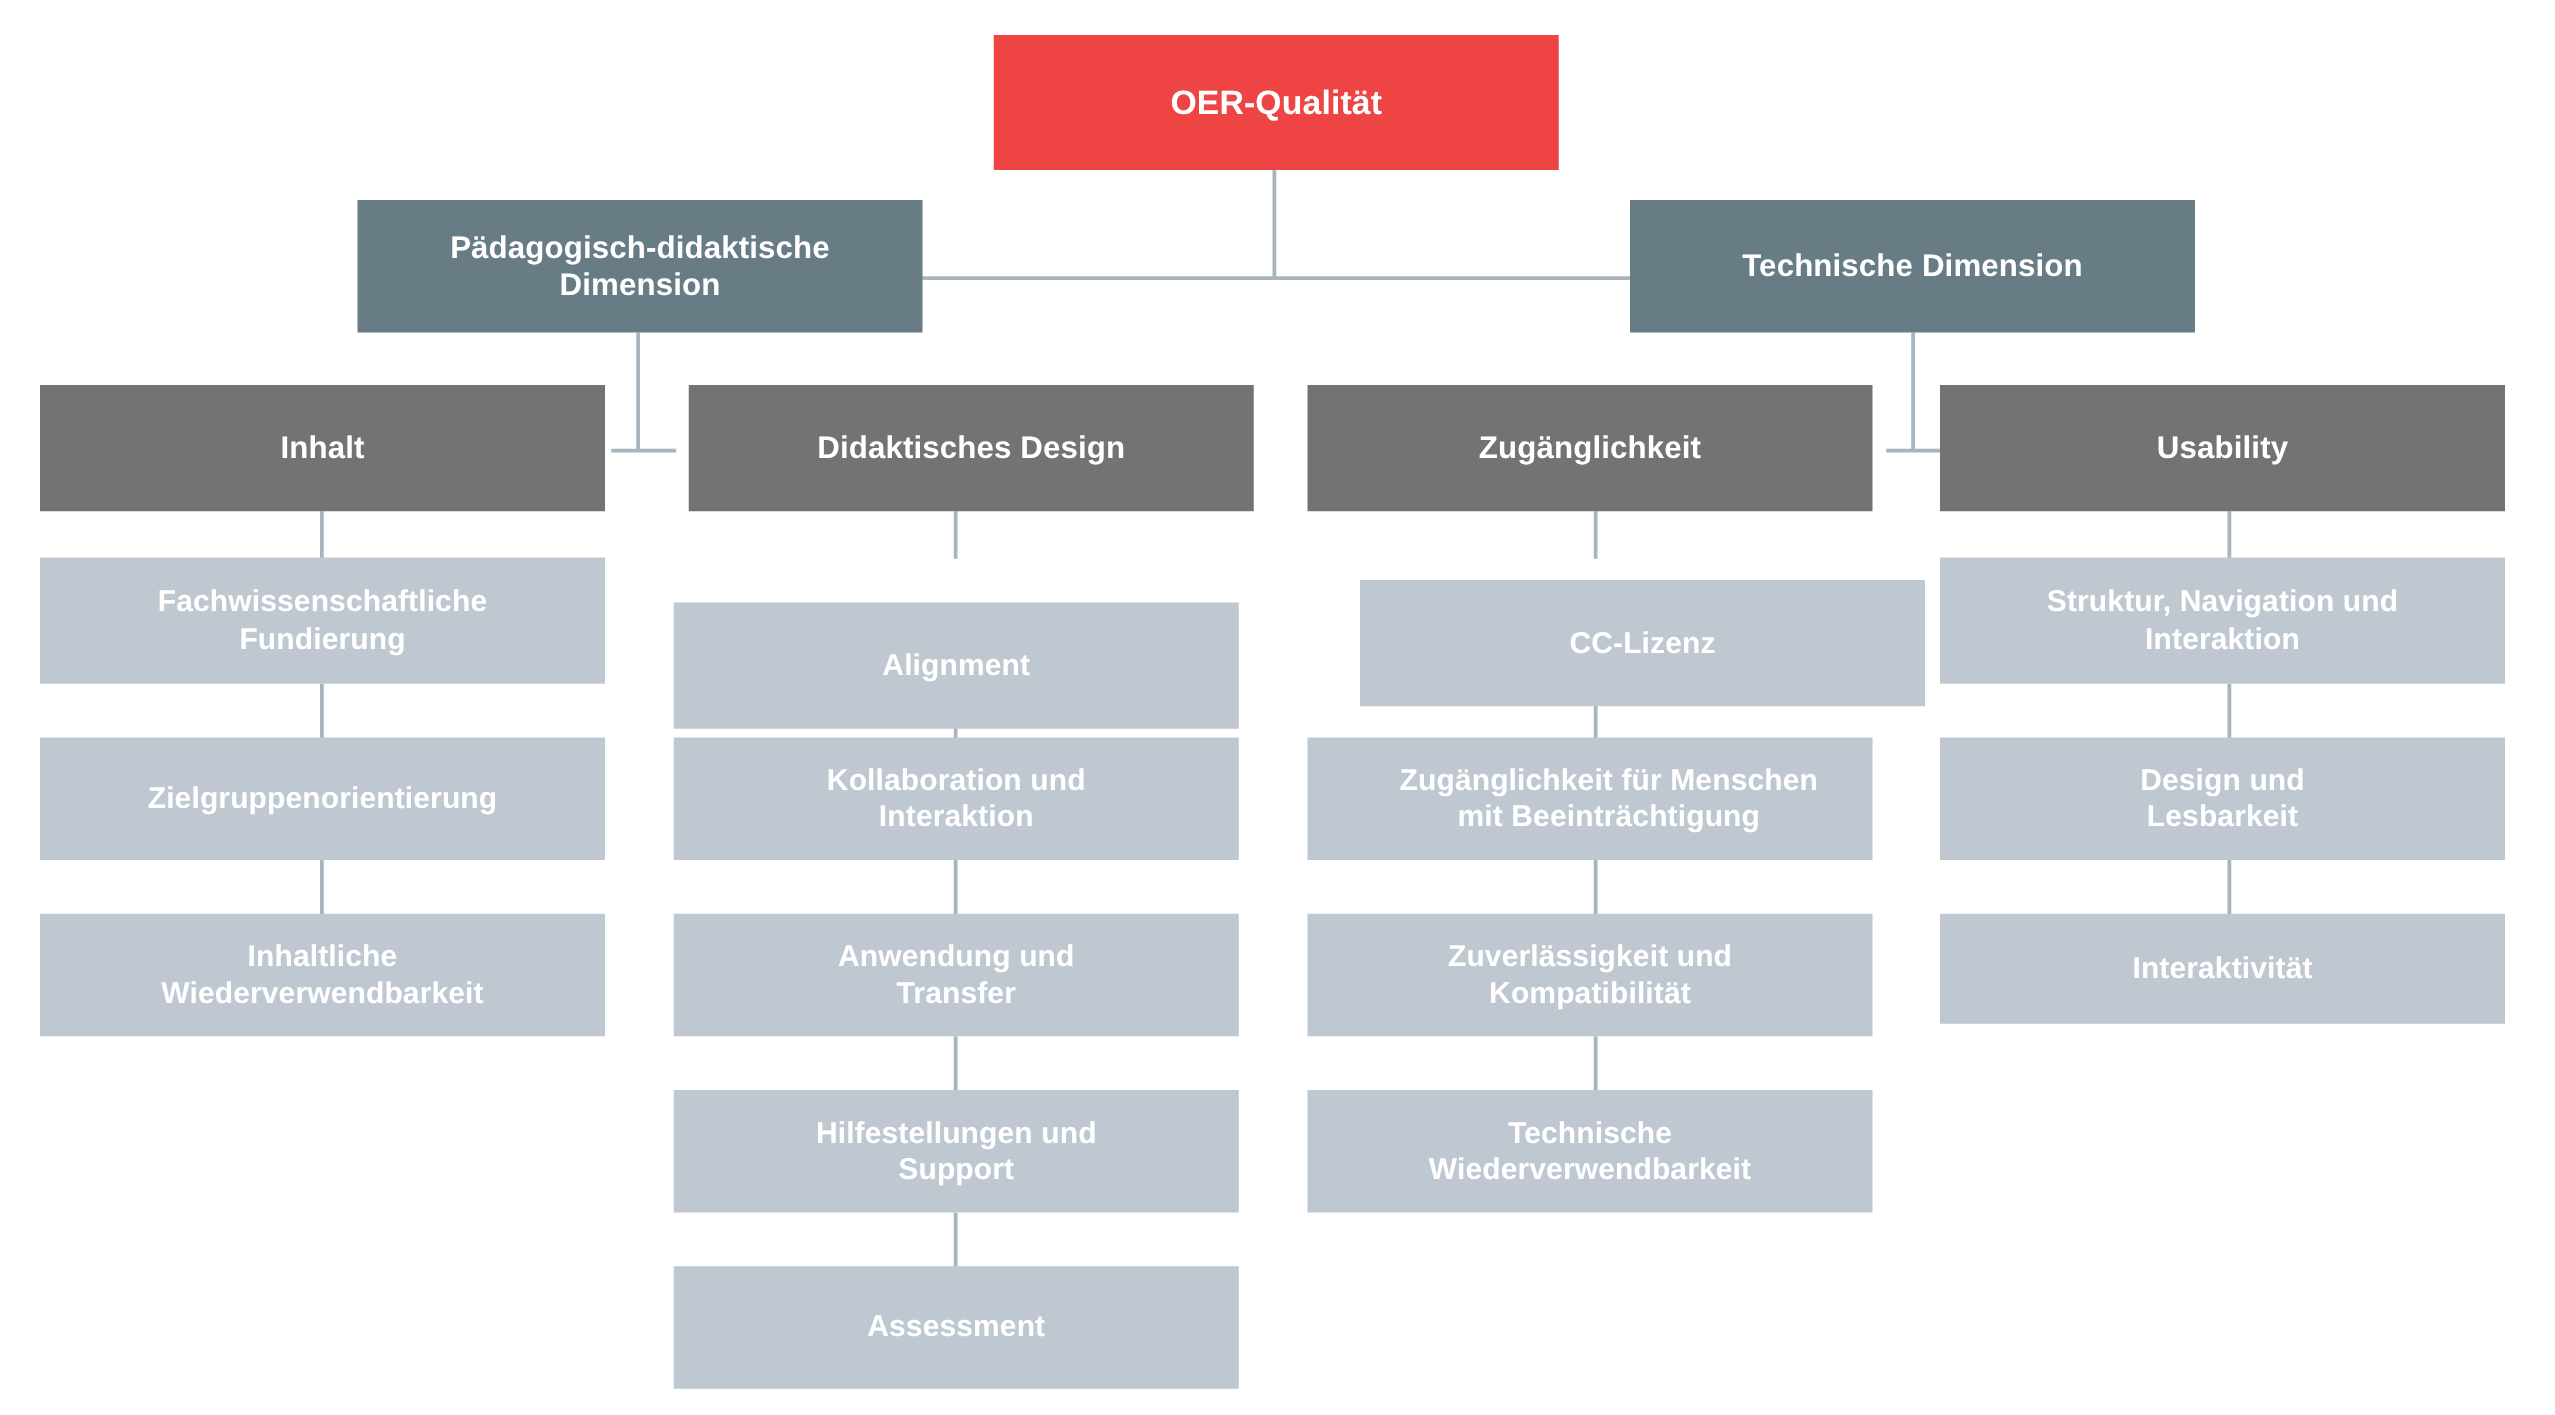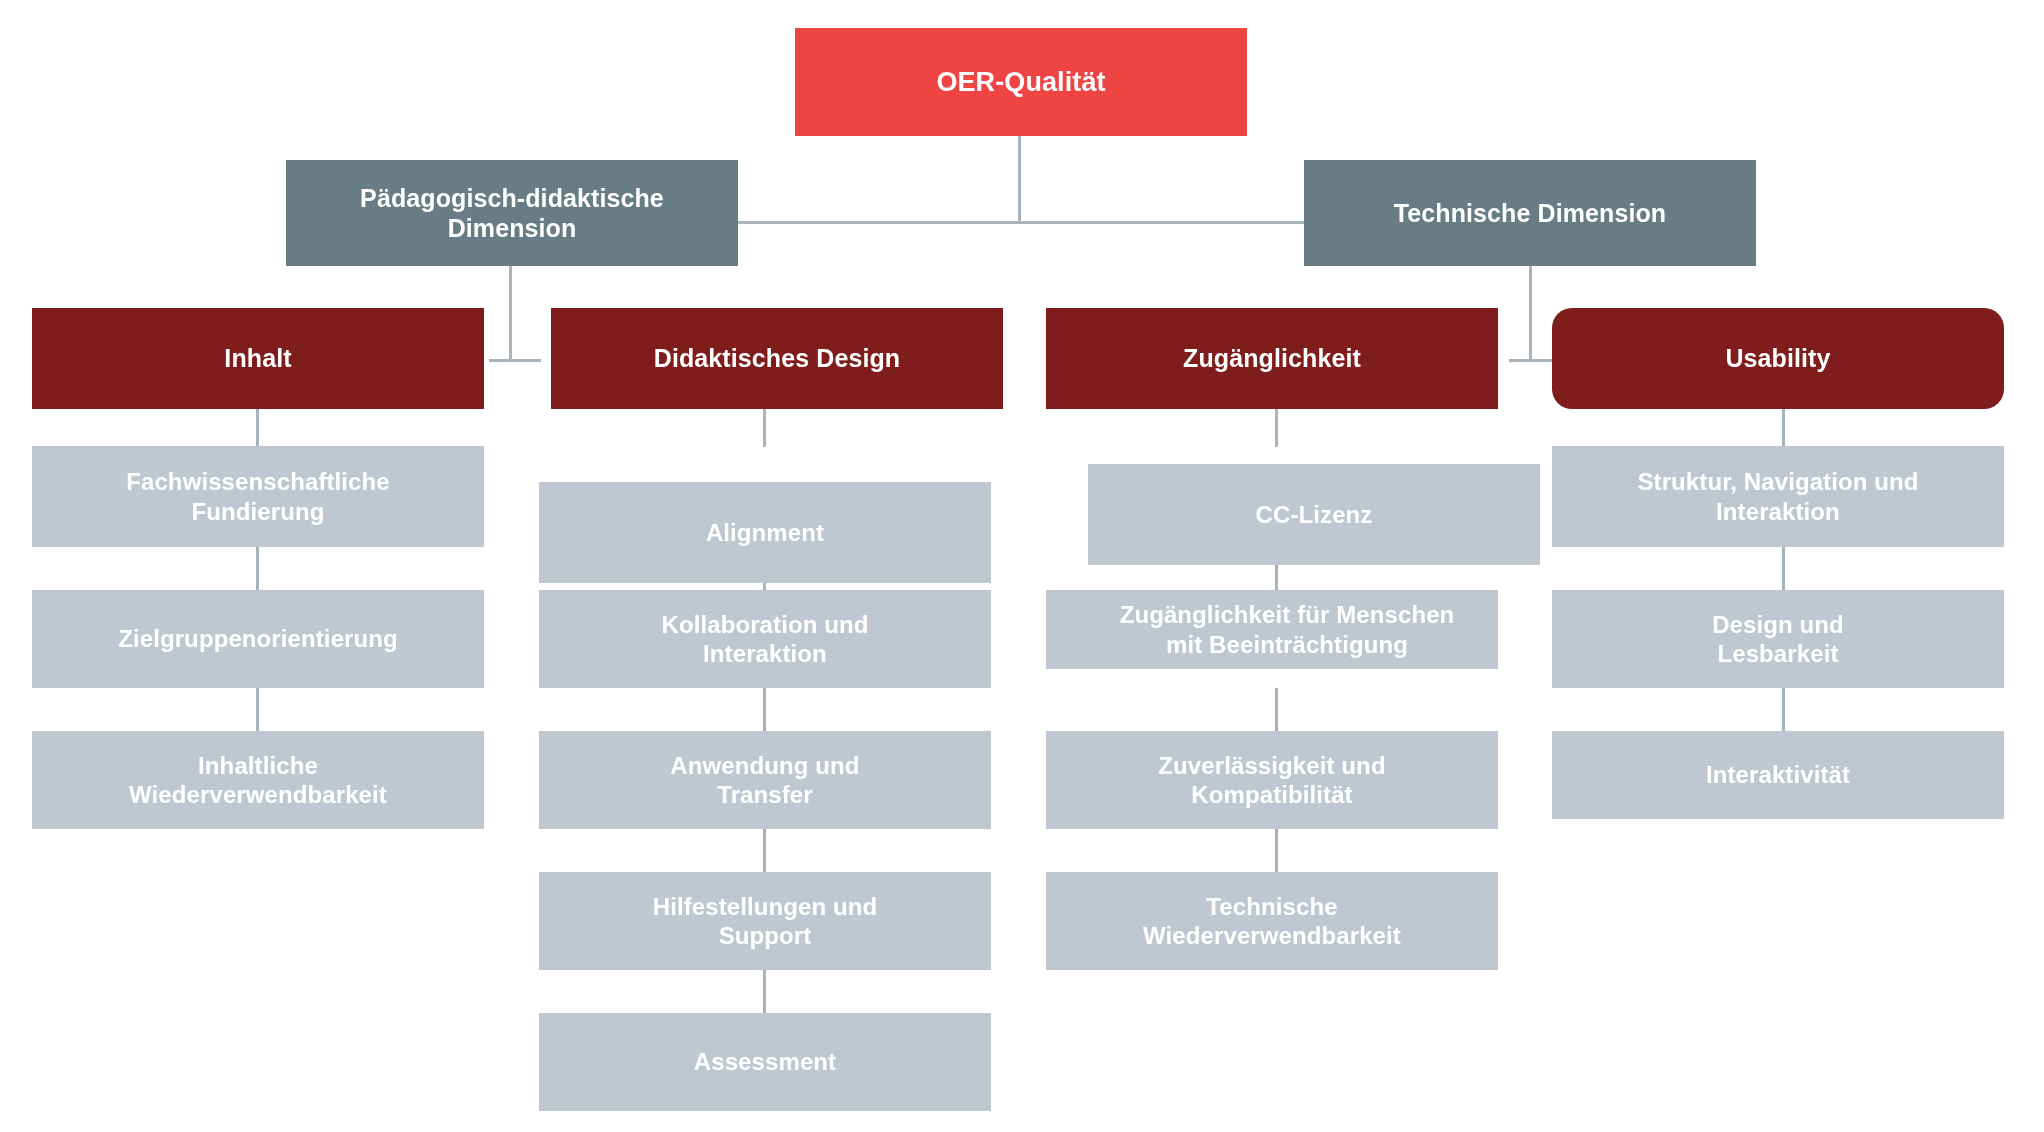--- a/index.html
+++ b/index.html
@@ -36,21 +36,21 @@
   }
   .level-root {
     background: #ef4444;
     font-size: 27px;
   }
   .level-dimension {
     background: #677c85;
     font-size: 25px;
   }
   .level-category {
-    background: #7f1d1d;
+    background: #737373;
     font-size: 25px;
   }
   .level-leaf {
     background: #bfc8d1;
     font-size: 24px;
   }
   .conn {
     position: absolute;
     background: #a8b5bd;
   }
@@ -108,21 +108,21 @@
   </div>
 
   <div class="node level-category" style="left:539px; top:308px; width:452px; height:101px;margin-left:12px;">
     <span class="node-label">Didaktisches Design</span>
   </div>
 
   <div class="node level-category" style="left:1046px; top:308px; width:452px; height:101px;">
     <span class="node-label">Zugänglichkeit</span>
   </div>
 
-  <div class="node level-category" style="left:1552px; top:308px; width:452px; height:101px;border-radius:20px;">
+  <div class="node level-category" style="left:1552px; top:308px; width:452px; height:101px;">
     <span class="node-label">Usability</span>
   </div>
 
   <div class="node level-leaf" style="left:32px; top:446px; width:452px; height:101px;">
     <span class="node-label">Fachwissenschaftliche
 Fundierung</span>
   </div>
   <div class="node level-leaf" style="left:32px; top:590px; width:452px; height:98px;">
     <span class="node-label">Zielgruppenorientierung</span>
   </div>
@@ -146,21 +146,21 @@
     <span class="node-label">Hilfestellungen und
 Support</span>
   </div>
   <div class="node level-leaf" style="left:539px; top:1013px; width:452px; height:98px;">
     <span class="node-label">Assessment</span>
   </div>
 
   <div class="node level-leaf" style="left:1046px; top:464px; width:452px; height:101px;margin-left:42px;">
     <span class="node-label">CC-Lizenz</span>
   </div>
-  <div class="node level-leaf" style="left:1046px; top:590px; width:452px; height:79px;padding-left:40px;">
+  <div class="node level-leaf" style="left:1046px; top:590px; width:452px; height:98px;padding-left:40px;">
     <span class="node-label">Zugänglichkeit für Menschen
 mit Beeinträchtigung</span>
   </div>
   <div class="node level-leaf" style="left:1046px; top:731px; width:452px; height:98px;">
     <span class="node-label">Zuverlässigkeit und
 Kompatibilität</span>
   </div>
   <div class="node level-leaf" style="left:1046px; top:872px; width:452px; height:98px;">
     <span class="node-label">Technische
 Wiederverwendbarkeit</span>

